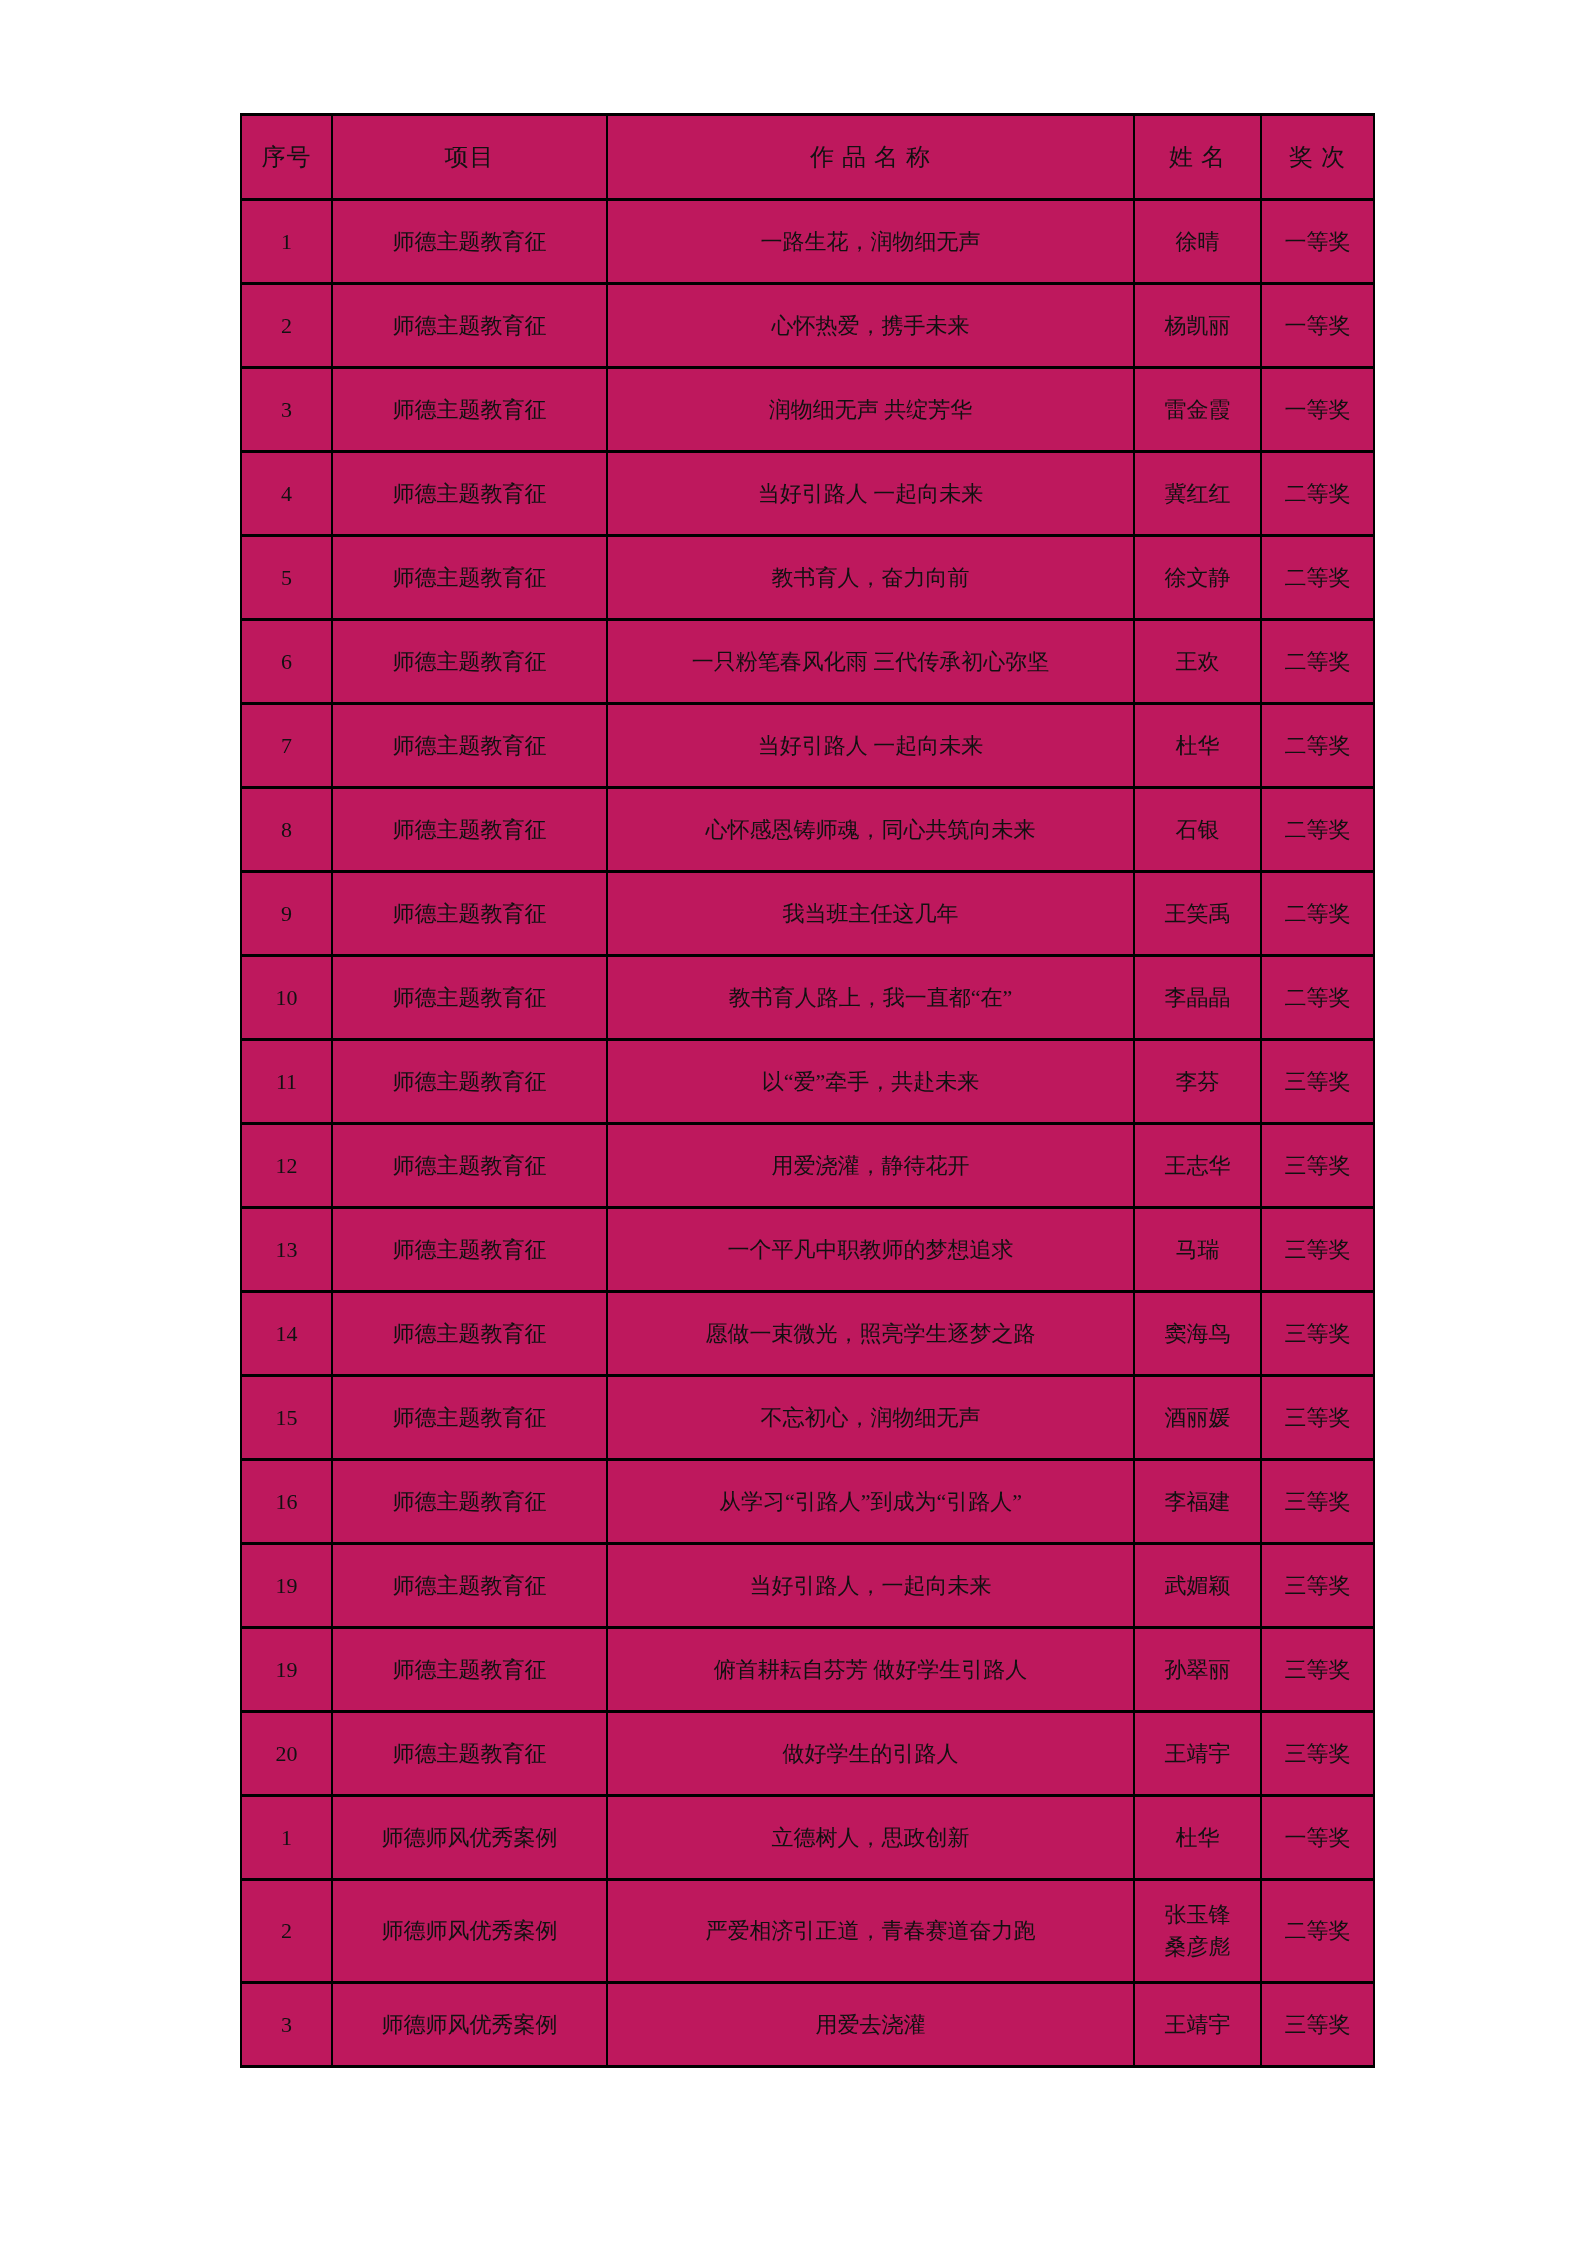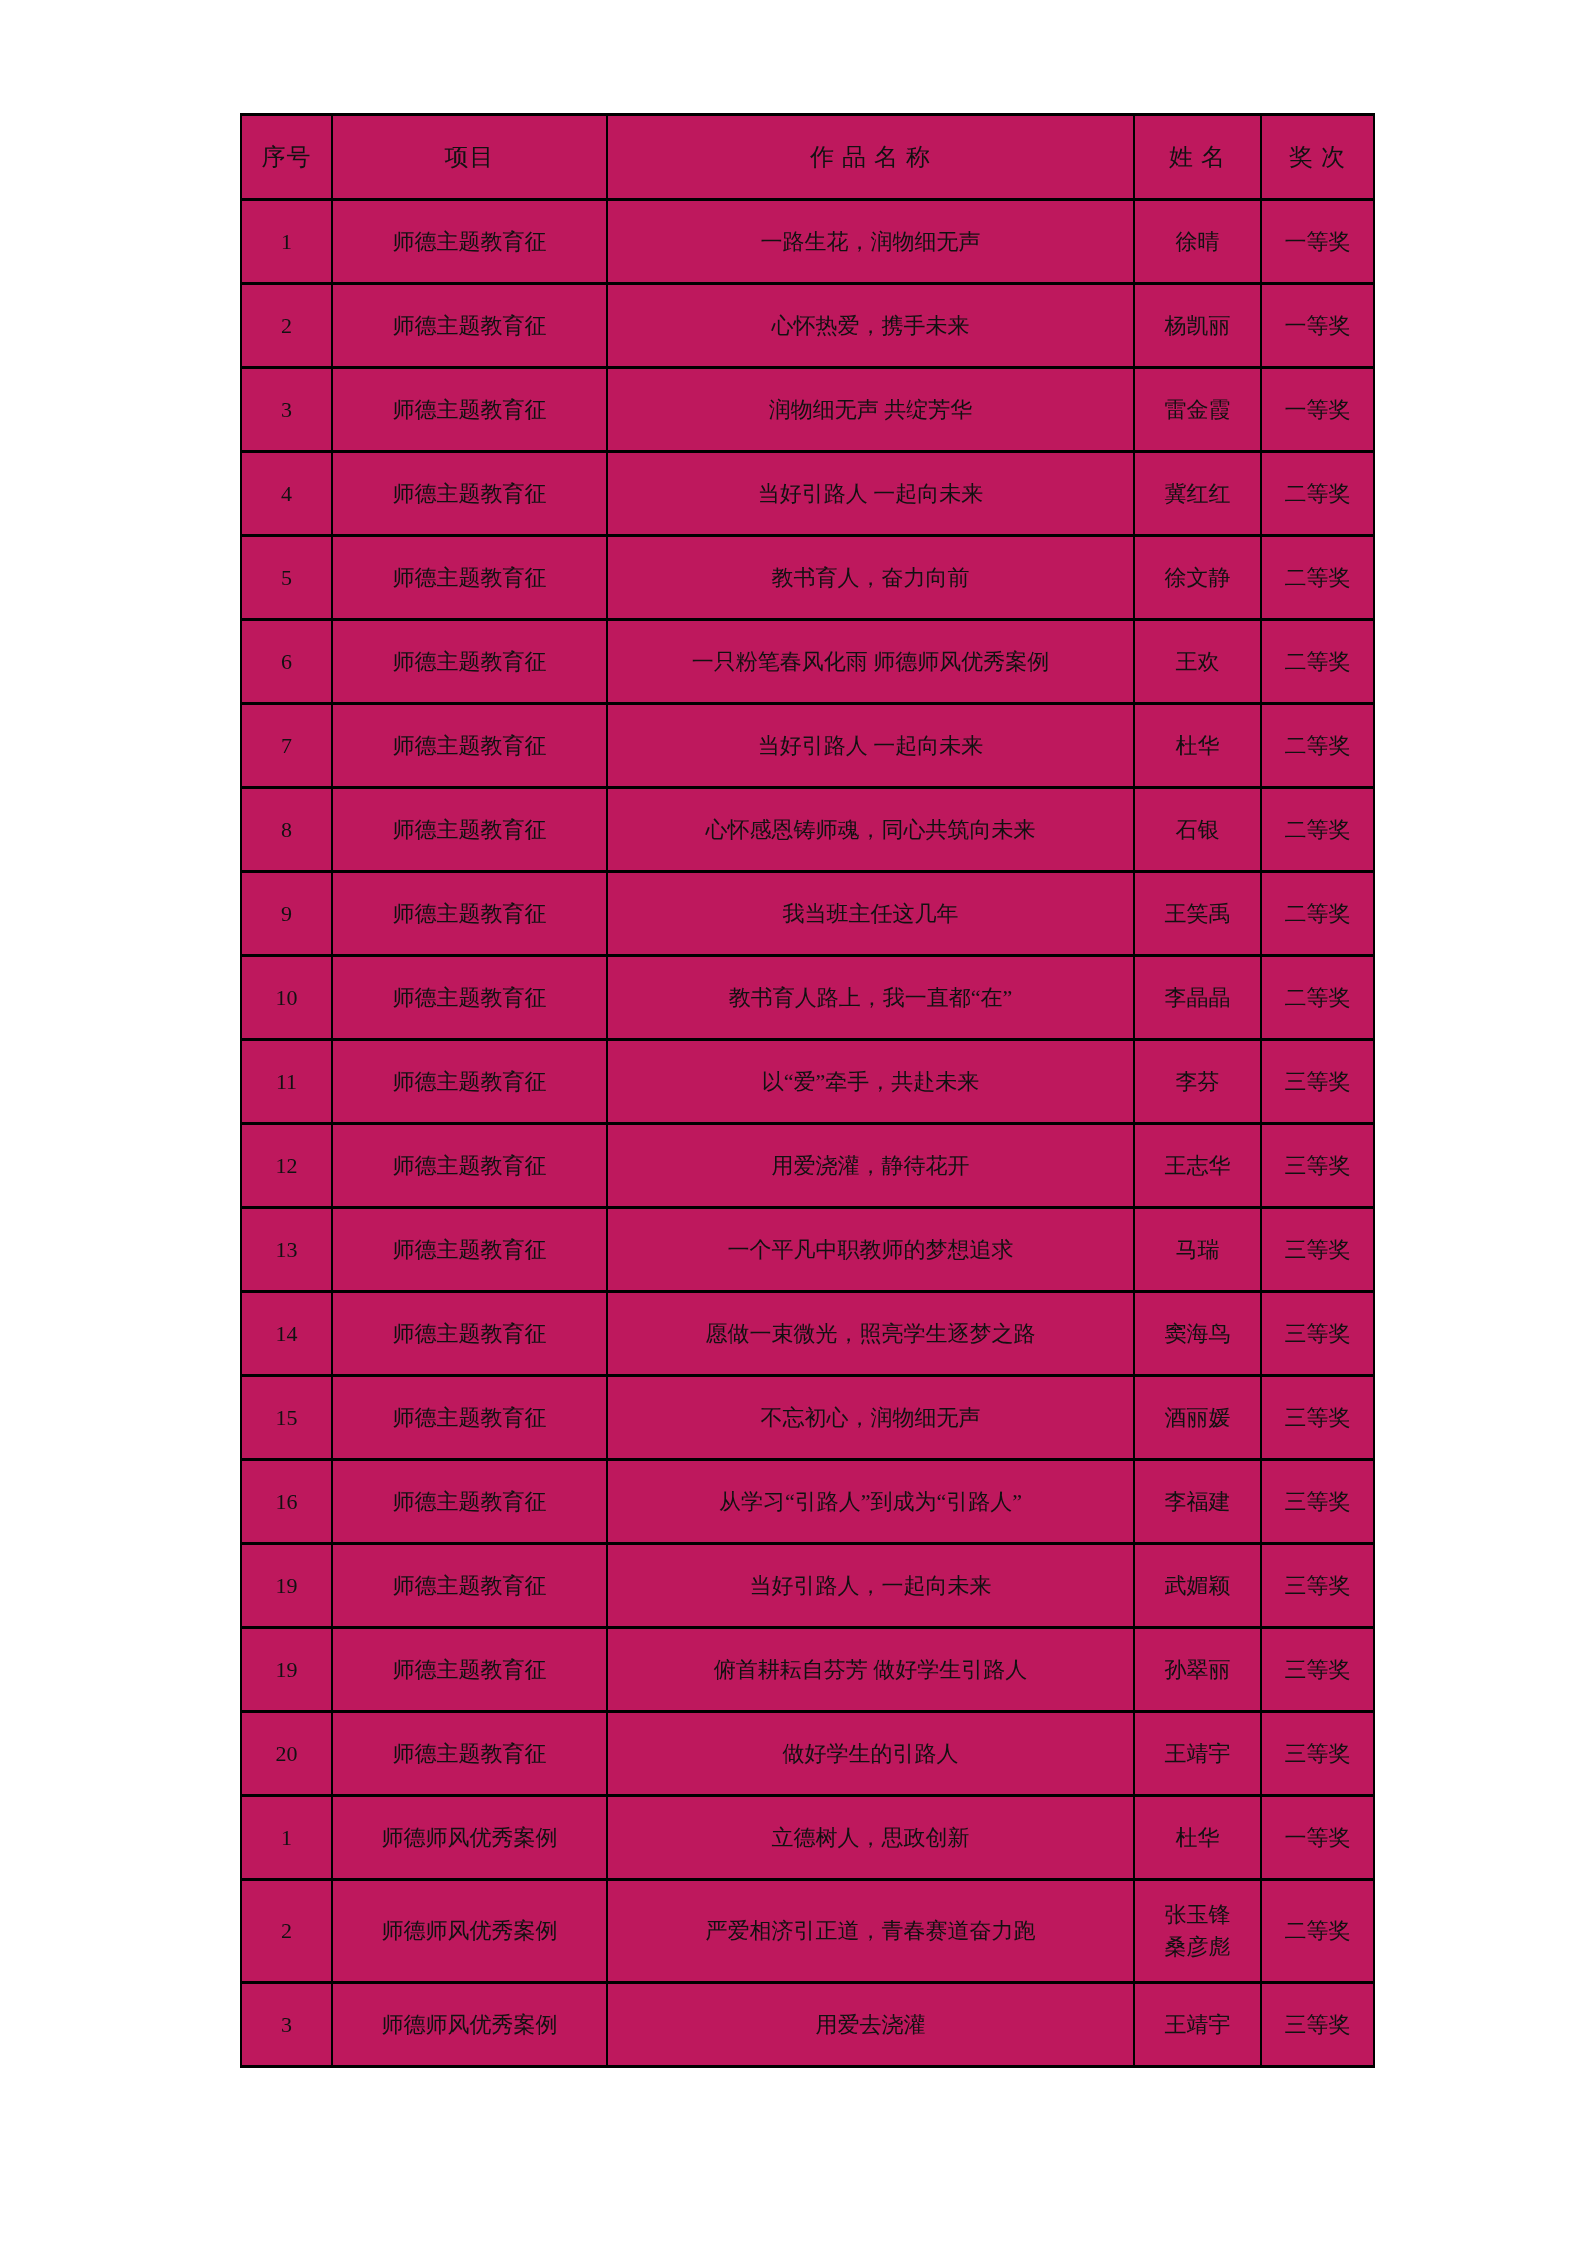--- a/index.html
+++ b/index.html
@@ -113,21 +113,21 @@
         <tr>
           <td>5</td>
           <td>师德主题教育征</td>
           <td>教书育人，奋力向前</td>
           <td class="pre">徐文静</td>
           <td>二等奖</td>
         </tr>
         <tr>
           <td>6</td>
           <td>师德主题教育征</td>
-          <td>一只粉笔春风化雨 师德师风优秀案例</td>
+          <td>一只粉笔春风化雨 三代传承初心弥坚</td>
           <td class="pre">王欢</td>
           <td>二等奖</td>
         </tr>
         <tr>
           <td>7</td>
           <td>师德主题教育征</td>
           <td>当好引路人 一起向未来</td>
           <td class="pre">杜华</td>
           <td>二等奖</td>
         </tr>

